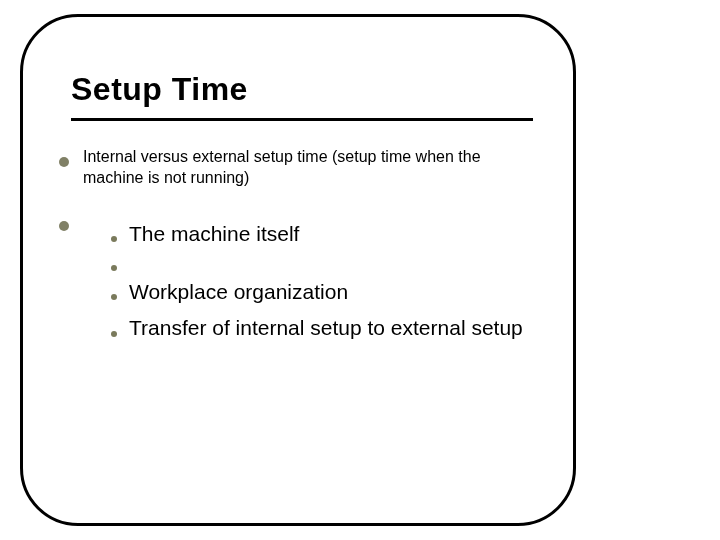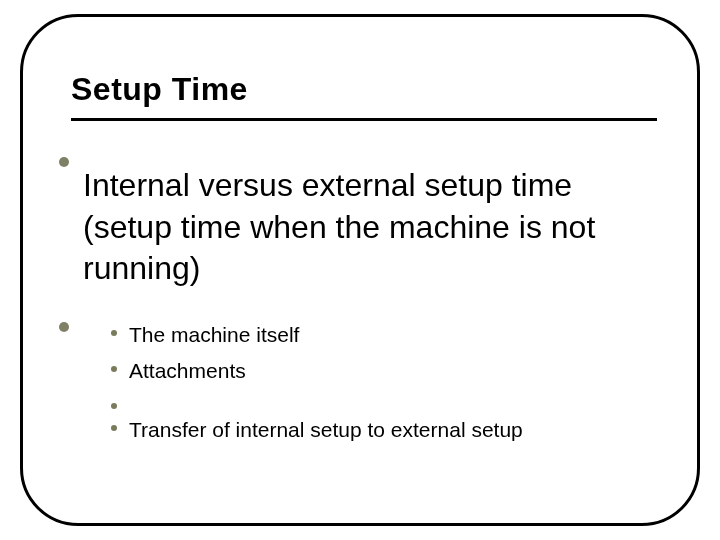--- a/index.html
+++ b/index.html
@@ -8,21 +8,21 @@
     height: 540px;
     background: #ffffff;
     font-family: Arial, Helvetica, sans-serif;
     overflow: hidden;
     position: relative;
   }
   .slide-frame {
     position: absolute;
     top: 14px;
     left: 20px;
-    width: 680px;
+    width: 556px;
     height: 512px;
     border: 3px solid #000000;
     border-radius: 58px;
     background: #ffffff;
   }
   .content {
     padding: 54px 40px 0 48px;
   }
   .title {
     font-size: 32px;
@@ -43,32 +43,31 @@
     width: 10px;
     height: 10px;
     background: #808066;
     border-radius: 50%;
     flex-shrink: 0;
     margin-top: 10px;
     margin-right: 14px;
     margin-left: -12px;
   }
   .bullet-text {
-    font-size: 32px;
+    font-size: 16px;
     color: #000000;
     line-height: 1.3;
-    margin-top: 18px;
   }
   .sub-list {
     margin-top: 8px;
     margin-left: 28px;
   }
   .sub-item {
     display: flex;
-    align-items: flex-start;
+    align-items: center;
     margin-bottom: 6px;
   }
   .sub-marker {
     width: 6px;
     height: 6px;
     background: #7a7a5c;
     border-radius: 50%;
     flex-shrink: 0;
     margin-top: 10px;
     margin-right: 12px;
@@ -94,24 +93,24 @@
     <div class="bullet-item">
       <div class="bullet-marker"></div>
       <div style="flex:1">
         <div class="sub-list">
           <div class="sub-item">
             <div class="sub-marker"></div>
             <div class="sub-text">The machine itself</div>
           </div>
           <div class="sub-item">
             <div class="sub-marker"></div>
-            <div class="sub-text">Attachments</div>
           </div>
           <div class="sub-item">
             <div class="sub-marker"></div>
+            <div class="sub-text">Workplace organization</div>
           </div>
           <div class="sub-item">
             <div class="sub-marker"></div>
             <div class="sub-text">Transfer of internal setup to external setup</div>
           </div>
         </div>
       </div>
     </div>
 
   </div>

